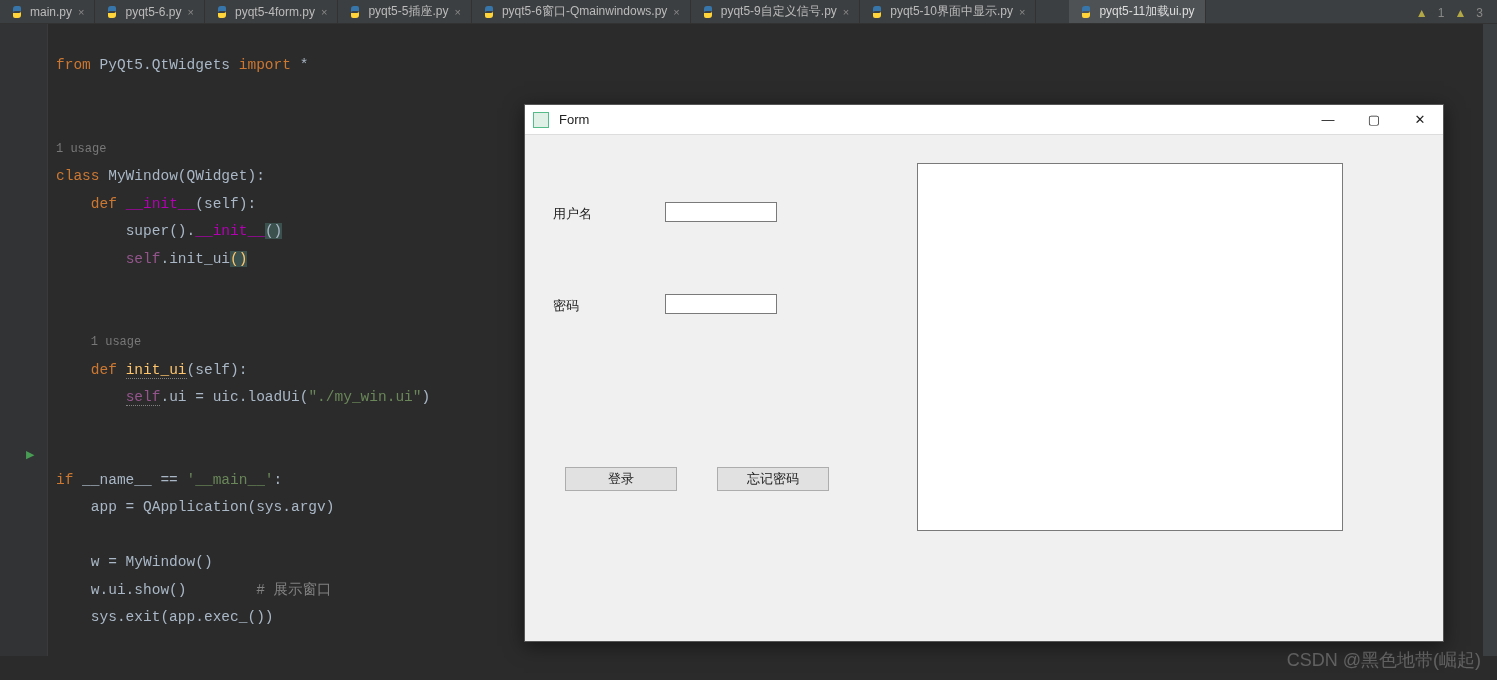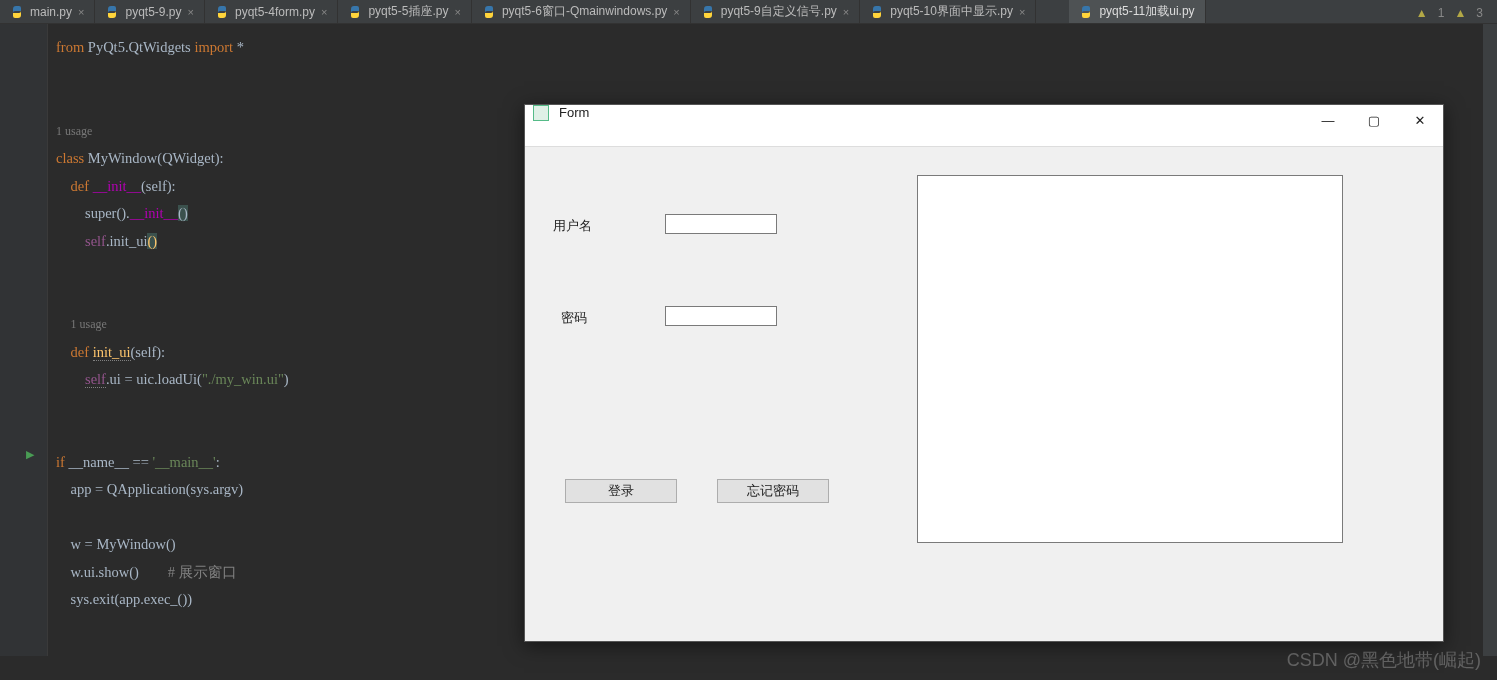--- a/index.html
+++ b/index.html
@@ -38,22 +38,22 @@
   display: flex;
   height: calc(100% - 24px - 24px);
 }
 .gutter {
   width: 48px;
   background: #313335;
   position: relative;
   border-right: 1px solid #3a3a3a;
 }
 .code {
-  padding: 10px 0 0 8px;
-  font-family: Liberation Serif, serif;
+  padding: 28px 0 0 8px;
+  font-family: Liberation Mono, monospace;
   font-size: 14.5px;
   line-height: 27.5px;
   white-space: pre;
 }
 .kw { color: #cc7832; }
 .fn { color: #ffc66d; }
 .mag { color: #b200b2; }
 .str { color: #6a8759; }
 .cmt { color: #808080; }
 .usage { color: #787878; font-size: 12px; }
@@ -79,22 +79,22 @@
 
 .form-win {
   position: absolute;
   left: 524px; top: 104px;
   width: 920px; height: 538px;
   background: #f0f0f0;
   border: 1px solid #555;
   box-shadow: 0 4px 18px rgba(0,0,0,.5);
 }
 .titlebar {
-  height: 42px; background: #fff;
-  display: flex; 
+  height: 30px; background: #fff;
+  display: flex; align-items: center;
   padding: 0 0 0 8px;
   border-bottom: 1px solid #ddd;
 }
 .titlebar .tb-icon {
   width: 16px; height: 16px;
   border: 1px solid #5b8; background: #dff0e6;
   margin-right: 10px;
 }
 .titlebar .tb-title { font-size: 13px; color: #222; flex: 1; }
 .tb-btn {
@@ -148,21 +148,21 @@
     <span>main.py</span>
     <span class="tab-close">×</span>
   </div>
   <div class="tab">
     <span class="py-icon">
         <svg width="14" height="14" viewBox="0 0 14 14">
           <path fill="#3776ab" d="M6 1h3a2 2 0 0 1 2 2v3H5a2 2 0 0 0-2 2H3V4a3 3 0 0 1 3-3z"></path>
           <path fill="#ffd43b" d="M8 13H5a2 2 0 0 1-2-2V8h6a2 2 0 0 0 2-2v4a3 3 0 0 1-3 3z"></path>
         </svg>
       </span>
-    <span>pyqt5-9.py</span>
+    <span>pyqt5-6.py</span>
     <span class="tab-close">×</span>
   </div>
   <div class="tab">
     <span class="py-icon">
         <svg width="14" height="14" viewBox="0 0 14 14">
           <path fill="#3776ab" d="M6 1h3a2 2 0 0 1 2 2v3H5a2 2 0 0 0-2 2H3V4a3 3 0 0 1 3-3z"></path>
           <path fill="#ffd43b" d="M8 13H5a2 2 0 0 1-2-2V8h6a2 2 0 0 0 2-2v4a3 3 0 0 1-3 3z"></path>
         </svg>
       </span>
     <span>pyqt5-4form.py</span>
@@ -260,21 +260,21 @@
   <div class="titlebar">
     <span class="tb-icon"></span>
     <span class="tb-title">Form</span>
     <div class="tb-btn">—</div>
     <div class="tb-btn">▢</div>
     <div class="tb-btn">✕</div>
   </div>
   <div class="form-body">
     <span class="lbl" style="left:28px; top:70px">用户名</span>
     <input class="txt" style="left: 140px; top: 67px;">
-    <span class="lbl" style="left:36px; top:162px">密码</span>
+    <span class="lbl" style="left:28px; top:162px">密码</span>
     <input class="txt" style="left: 140px; top: 159px;">
     <button class="btn" style="left:40px; top:332px">登录</button>
     <button class="btn" style="left:192px; top:332px">忘记密码</button>
     <div class="textarea" style="left:392px; top:28px; width:426px; height:368px"></div>
   </div>
 </div>
 
 <div class="watermark">CSDN @黑色地带(崛起)</div>
 
 </body></html>

